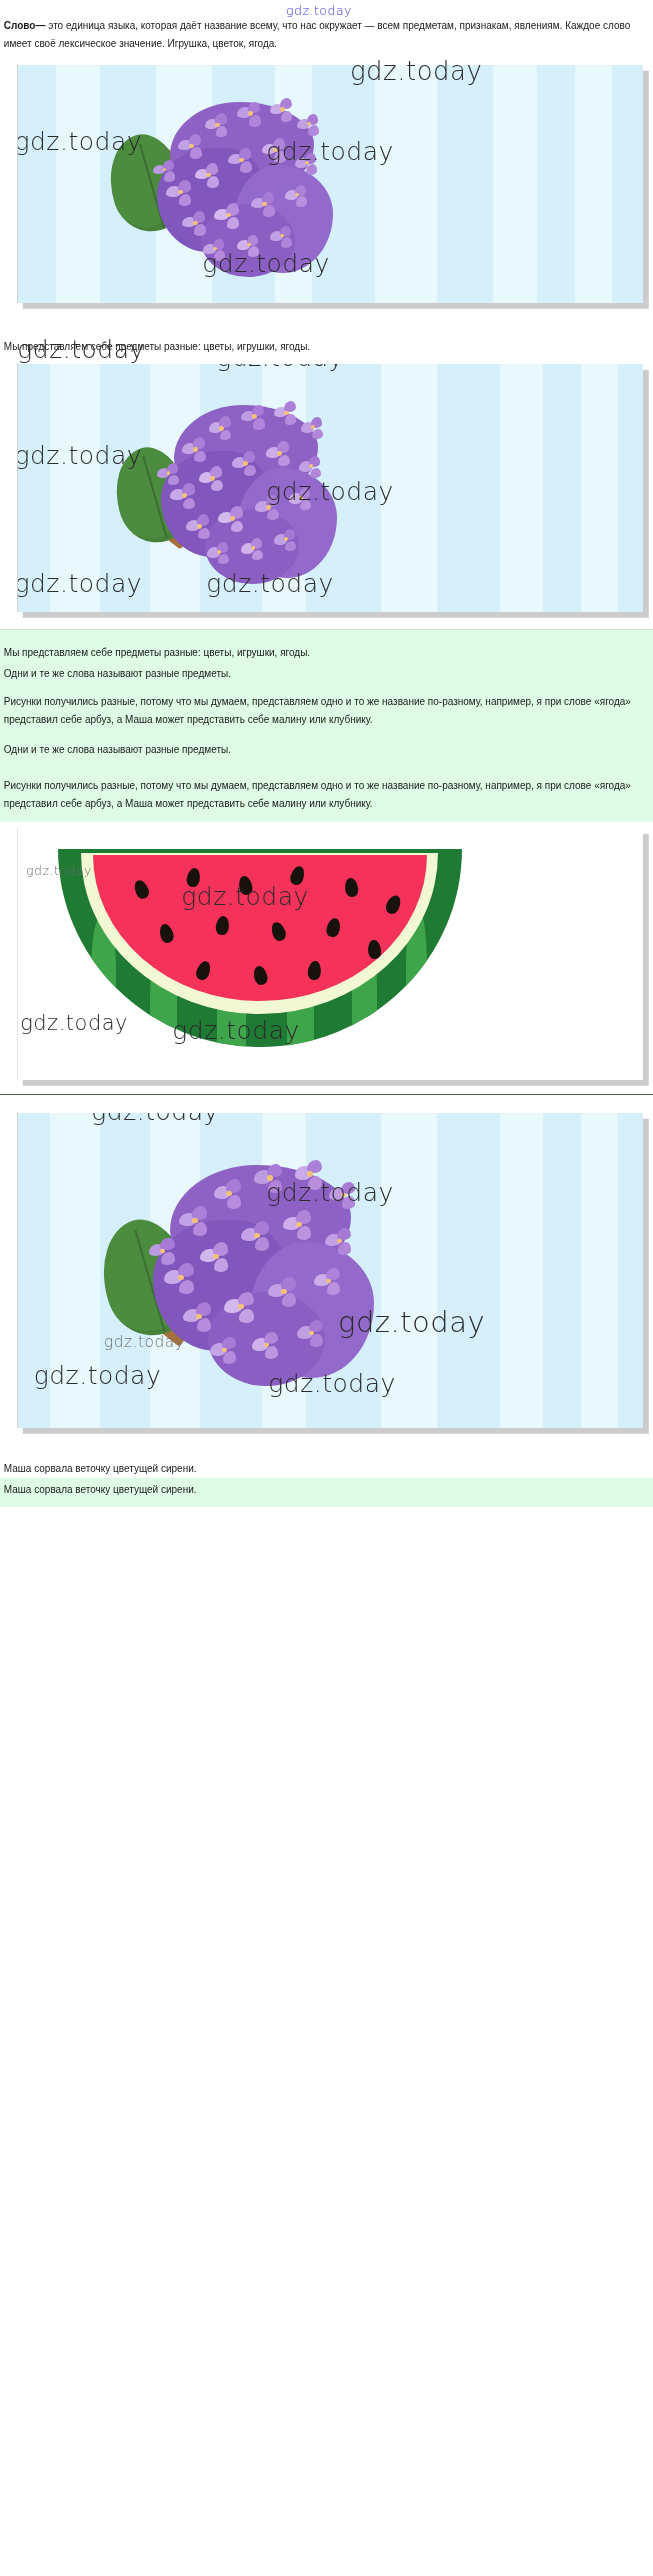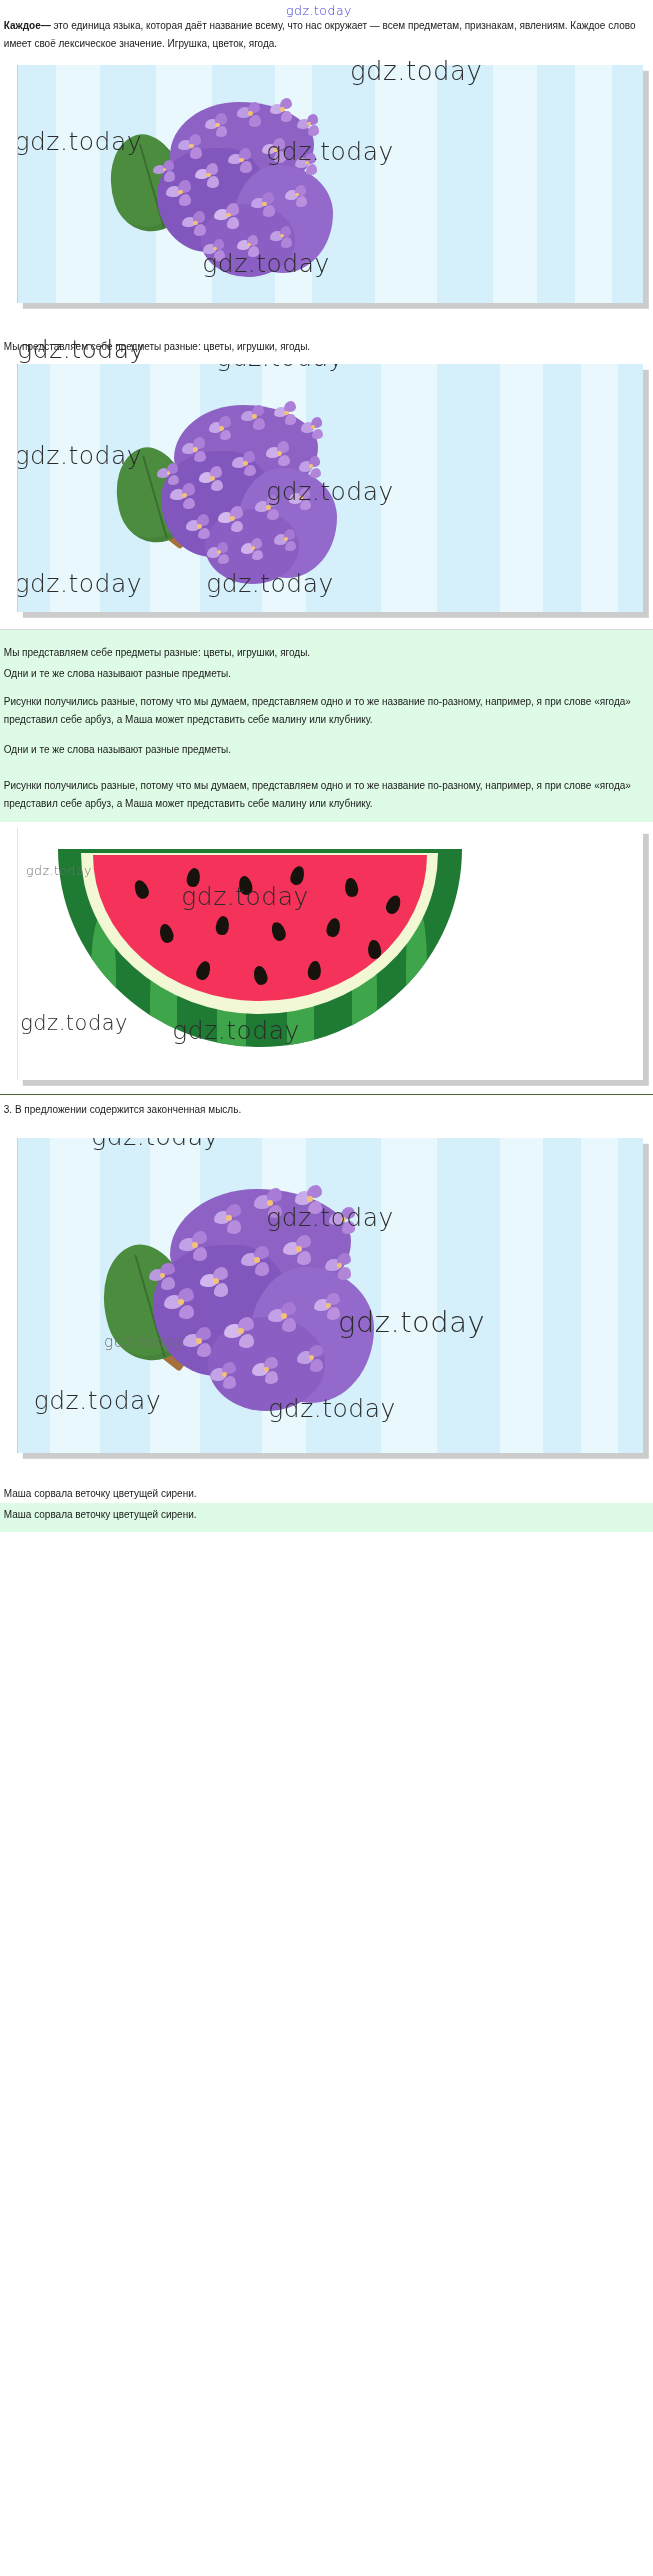--- a/index.html
+++ b/index.html
@@ -135,21 +135,21 @@
 </style>
 </head>
 <body>
 
 <div class="page">
 
   <div class="wm wm-blue" style="left:286px; top:2.9px; font-size:12.5px;">gdz.today</div>
 
   <div class="txt" style="padding-top:17.3px;">
     <p>
-      <b>Каждое</b><b style="font-weight:bold;">—</b><span> это единица языка, которая даёт название всему, что нас окружает — всем предметам, признакам, явлениям. Каждое слово имеет своё лексическое значение. Игрушка, цветок, ягода.</span>
+      <b>Слово</b><b style="font-weight:bold;">—</b><span> это единица языка, которая даёт название всему, что нас окружает — всем предметам, признакам, явлениям. Каждое слово имеет своё лексическое значение. Игрушка, цветок, ягода.</span>
     </p>
   </div>
 
   <div class="wm wm-dark" style="left:350px; top:56px; font-size:26px;">gdz.today</div>
 
   <div class="figwrap" style="margin-top:11.5px;">
     <div class="fig" style="height:238px;">
       <div class="skybg"></div>
       <div class="stripe" style="left:6%;  width:7%;"></div>
       <div class="stripe" style="left:22%; width:9%;"></div>
@@ -475,21 +475,20 @@
 
       <div class="wm wm-grey" style="left:7.7px; top:35px; font-size:12.5px;">gdz.today</div>
       <div class="wm wm-dark" style="left:163px; top:54px; font-size:25px;">gdz.today</div>
       <div class="wm wm-dark" style="left:1.9px; top:183px; font-size:21px;">gdz.today</div>
       <div class="wm wm-dark" style="left:154px; top:188px; font-size:25px;">gdz.today</div>
     </div>
   </div>
 
   <div class="hrule"></div>
   <div class="txt" style="line-height:21px;">
-    <p>3. В предложении содержится законченная мысль.</p>
   </div>
   <div class="wm wm-dark" style="left:275px; top:1922px; font-size:25px;">gdz.today</div>
   <div class="wm wm-dark" style="left:79px; top:1997px; font-size:25px;">gdz.today</div>
 
   <div class="figwrap" style="margin-top:17.3px;">
     <div class="fig" style="height:315px;">
       <div class="skybg"></div>
       <div class="stripe" style="left:5%;  width:8%;"></div>
       <div class="stripe" style="left:21%; width:8%;"></div>
       <div class="stripe" style="left:39%; width:7%;"></div>

